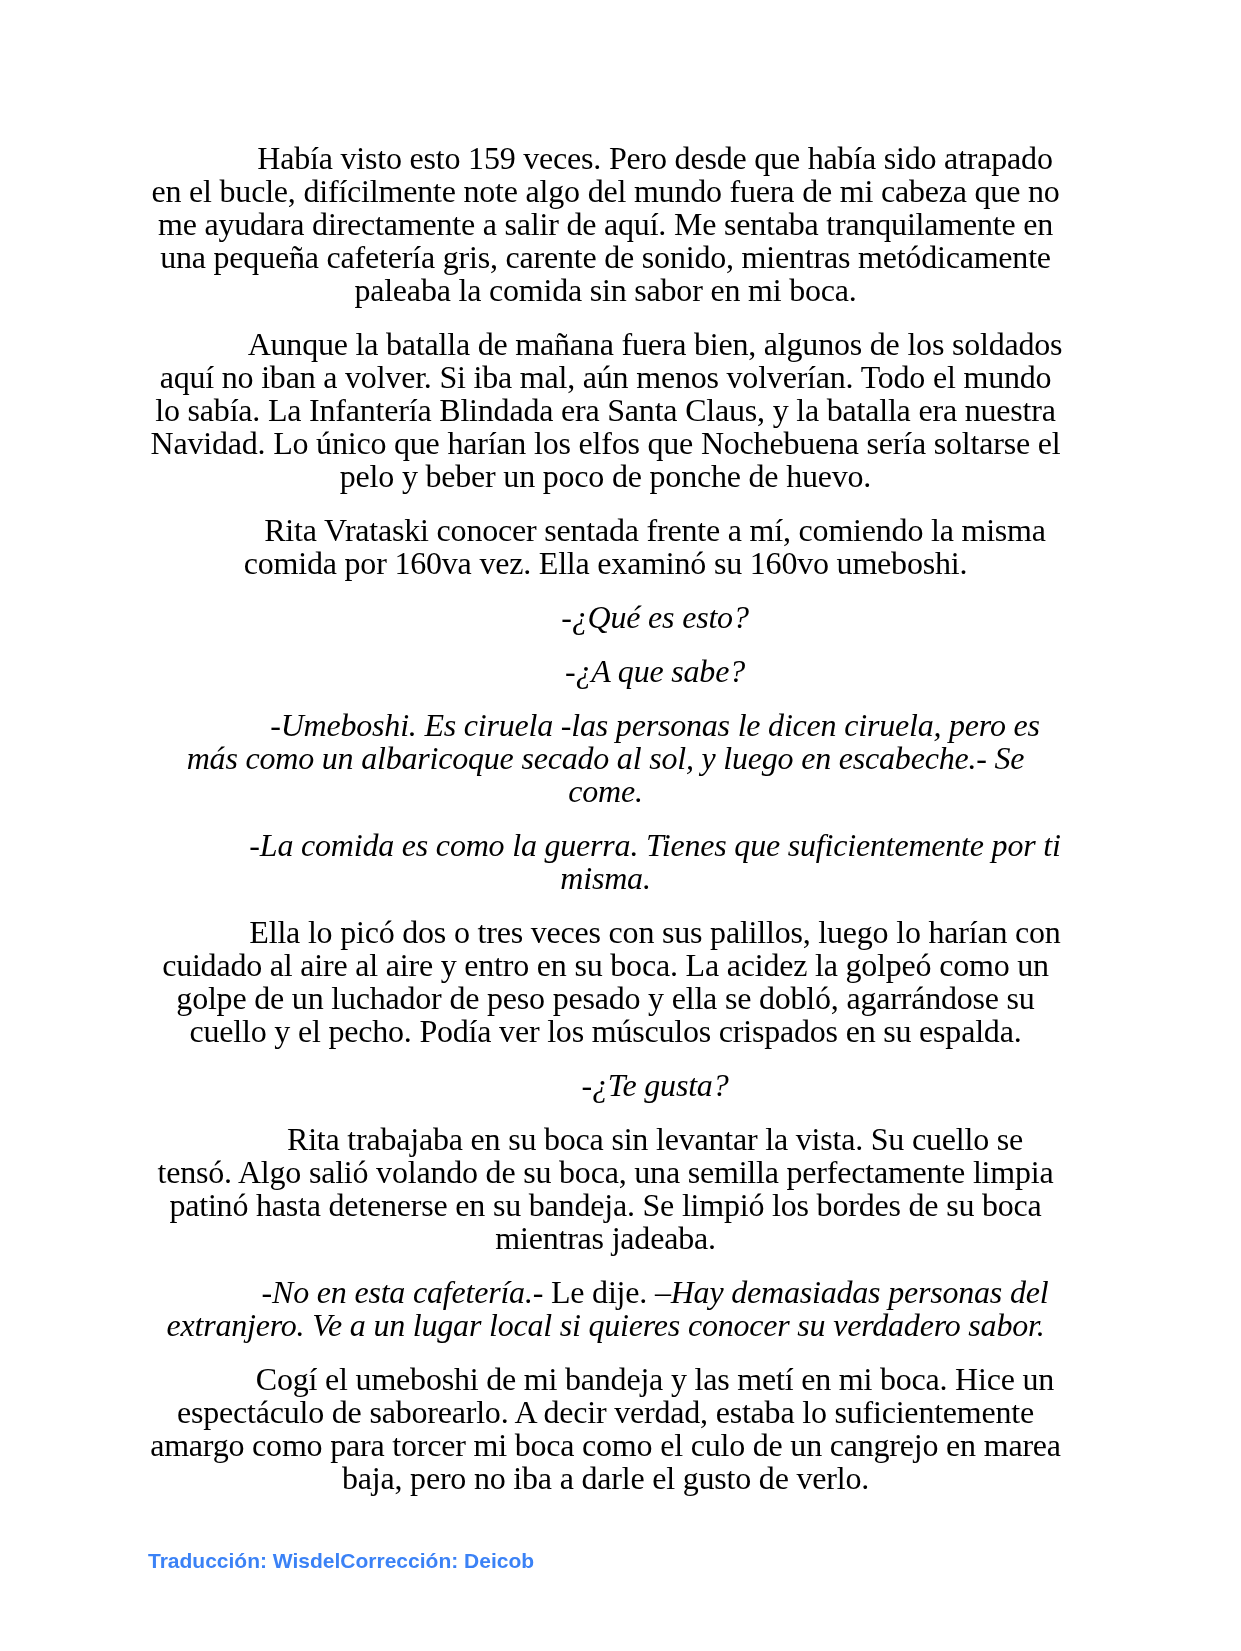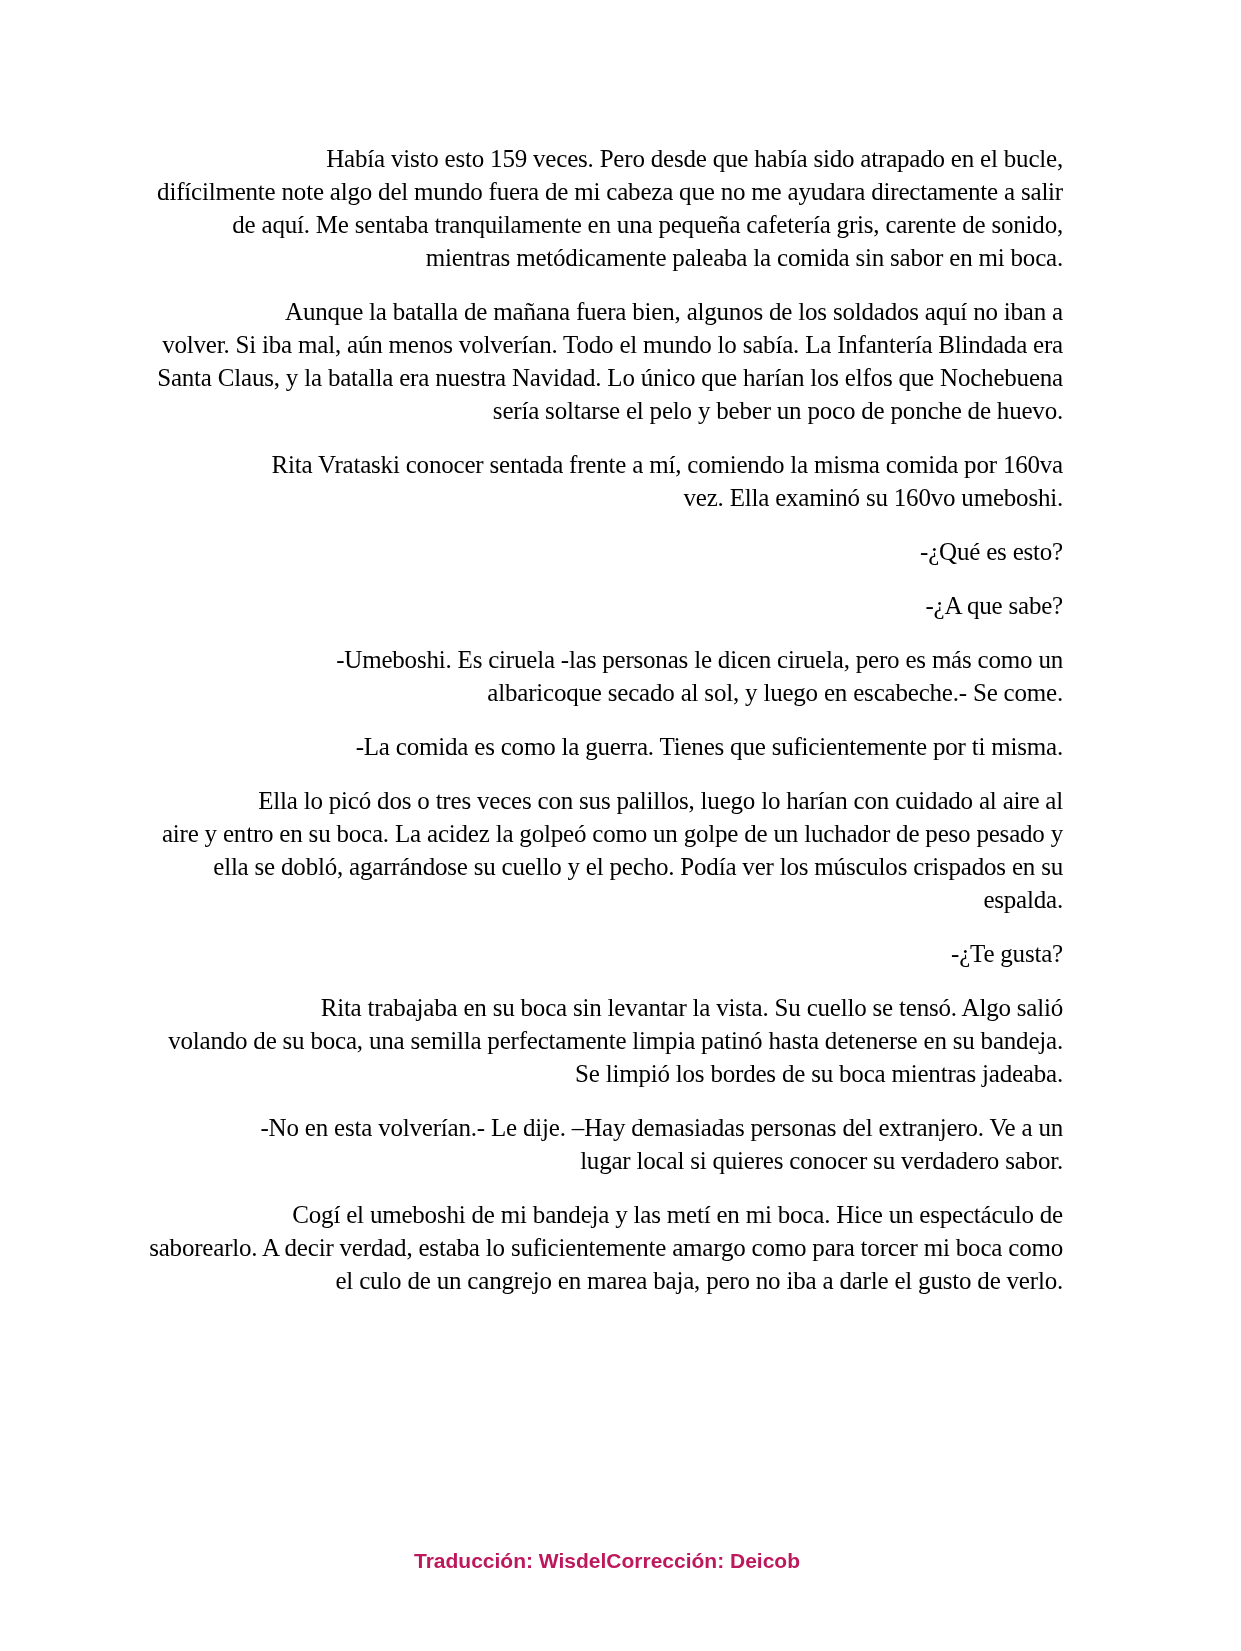--- a/index.html
+++ b/index.html
@@ -17,57 +17,58 @@
     font-family: "Liberation Serif", "DejaVu Serif", serif;
   }
   .doc-body {
     position: absolute;
     top: 142px;
     left: 148px;
     width: 915px;
   }
   .doc-body p {
     margin: 0 0 21px 0;
-    font-size: 25px;
+    font-size: 32px;
     line-height: 33px;
     text-indent: 99px;
-    text-align: right;
+    text-align: center;
     letter-spacing: -0.2px;
   }
   .doc-body p span.it {
+    font-style: italic;
   }
   .doc-footer {
     position: absolute;
     top: 1548px;
     left: 148px;
     width: 918px;
     display: flex;
-    justify-content: center;
+    justify-content: flex-start;
     font-family: "Liberation Sans", "DejaVu Sans", sans-serif;
     font-weight: bold;
     font-size: 21px;
     line-height: 26px;
-    color: #be185d;
+    color: #3b82f6;
   }
 </style>
 </head>
 <body>
 
 <div class="page">
   <main class="doc-body" id="doc-body">
       <p><span>Había visto esto 159 veces. Pero desde que había sido atrapado en el bucle, difícilmente note algo del mundo fuera de mi cabeza que no me ayudara directamente a salir de aquí. Me sentaba tranquilamente en una pequeña cafetería gris, carente de sonido, mientras metódicamente paleaba la comida sin sabor en mi boca.</span></p>
       <p><span>Aunque la batalla de mañana fuera bien, algunos de los soldados aquí no iban a volver. Si iba mal, aún menos volverían. Todo el mundo lo sabía. La Infantería Blindada era Santa Claus, y la batalla era nuestra Navidad. Lo único que harían los elfos que Nochebuena sería soltarse el pelo y beber un poco de ponche de huevo.</span></p>
       <p><span>Rita Vrataski conocer sentada frente a mí, comiendo la misma comida por 160va vez. Ella examinó su 160vo umeboshi.</span></p>
       <p><span class="it">-¿Qué es esto?</span></p>
       <p><span class="it">-¿A que sabe?</span></p>
       <p><span class="it">-Umeboshi. Es ciruela -las personas le dicen ciruela, pero es más como un albaricoque secado al sol, y luego en escabeche.- Se come.</span></p>
       <p><span class="it">-La comida es como la guerra. Tienes que suficientemente por ti misma.</span></p>
       <p><span>Ella lo picó dos o tres veces con sus palillos, luego lo harían con cuidado al aire al aire y entro en su boca. La acidez la golpeó como un golpe de un luchador de peso pesado y ella se dobló, agarrándose su cuello y el pecho. Podía ver los músculos crispados en su espalda.</span></p>
       <p><span class="it">-¿Te gusta?</span></p>
       <p><span>Rita trabajaba en su boca sin levantar la vista. Su cuello se tensó. Algo salió volando de su boca, una semilla perfectamente limpia patinó hasta detenerse en su bandeja. Se limpió los bordes de su boca mientras jadeaba.</span></p>
-      <p><span class="it">-No en esta volverían.-</span><span> Le dije. </span><span class="it">–Hay demasiadas personas del extranjero. Ve a un lugar local si quieres conocer su verdadero sabor.</span></p>
+      <p><span class="it">-No en esta cafetería.-</span><span> Le dije. </span><span class="it">–Hay demasiadas personas del extranjero. Ve a un lugar local si quieres conocer su verdadero sabor.</span></p>
       <p><span>Cogí el umeboshi de mi bandeja y las metí en mi boca. Hice un espectáculo de saborearlo. A decir verdad, estaba lo suficientemente amargo como para torcer mi boca como el culo de un cangrejo en marea baja, pero no iba a darle el gusto de verlo.</span></p>
     </main>
   <footer class="doc-footer">
     <span>Traducción: Wisdel</span>
     <span>Corrección: Deicob</span>
   </footer>
 </div>
 
 </body></html>

